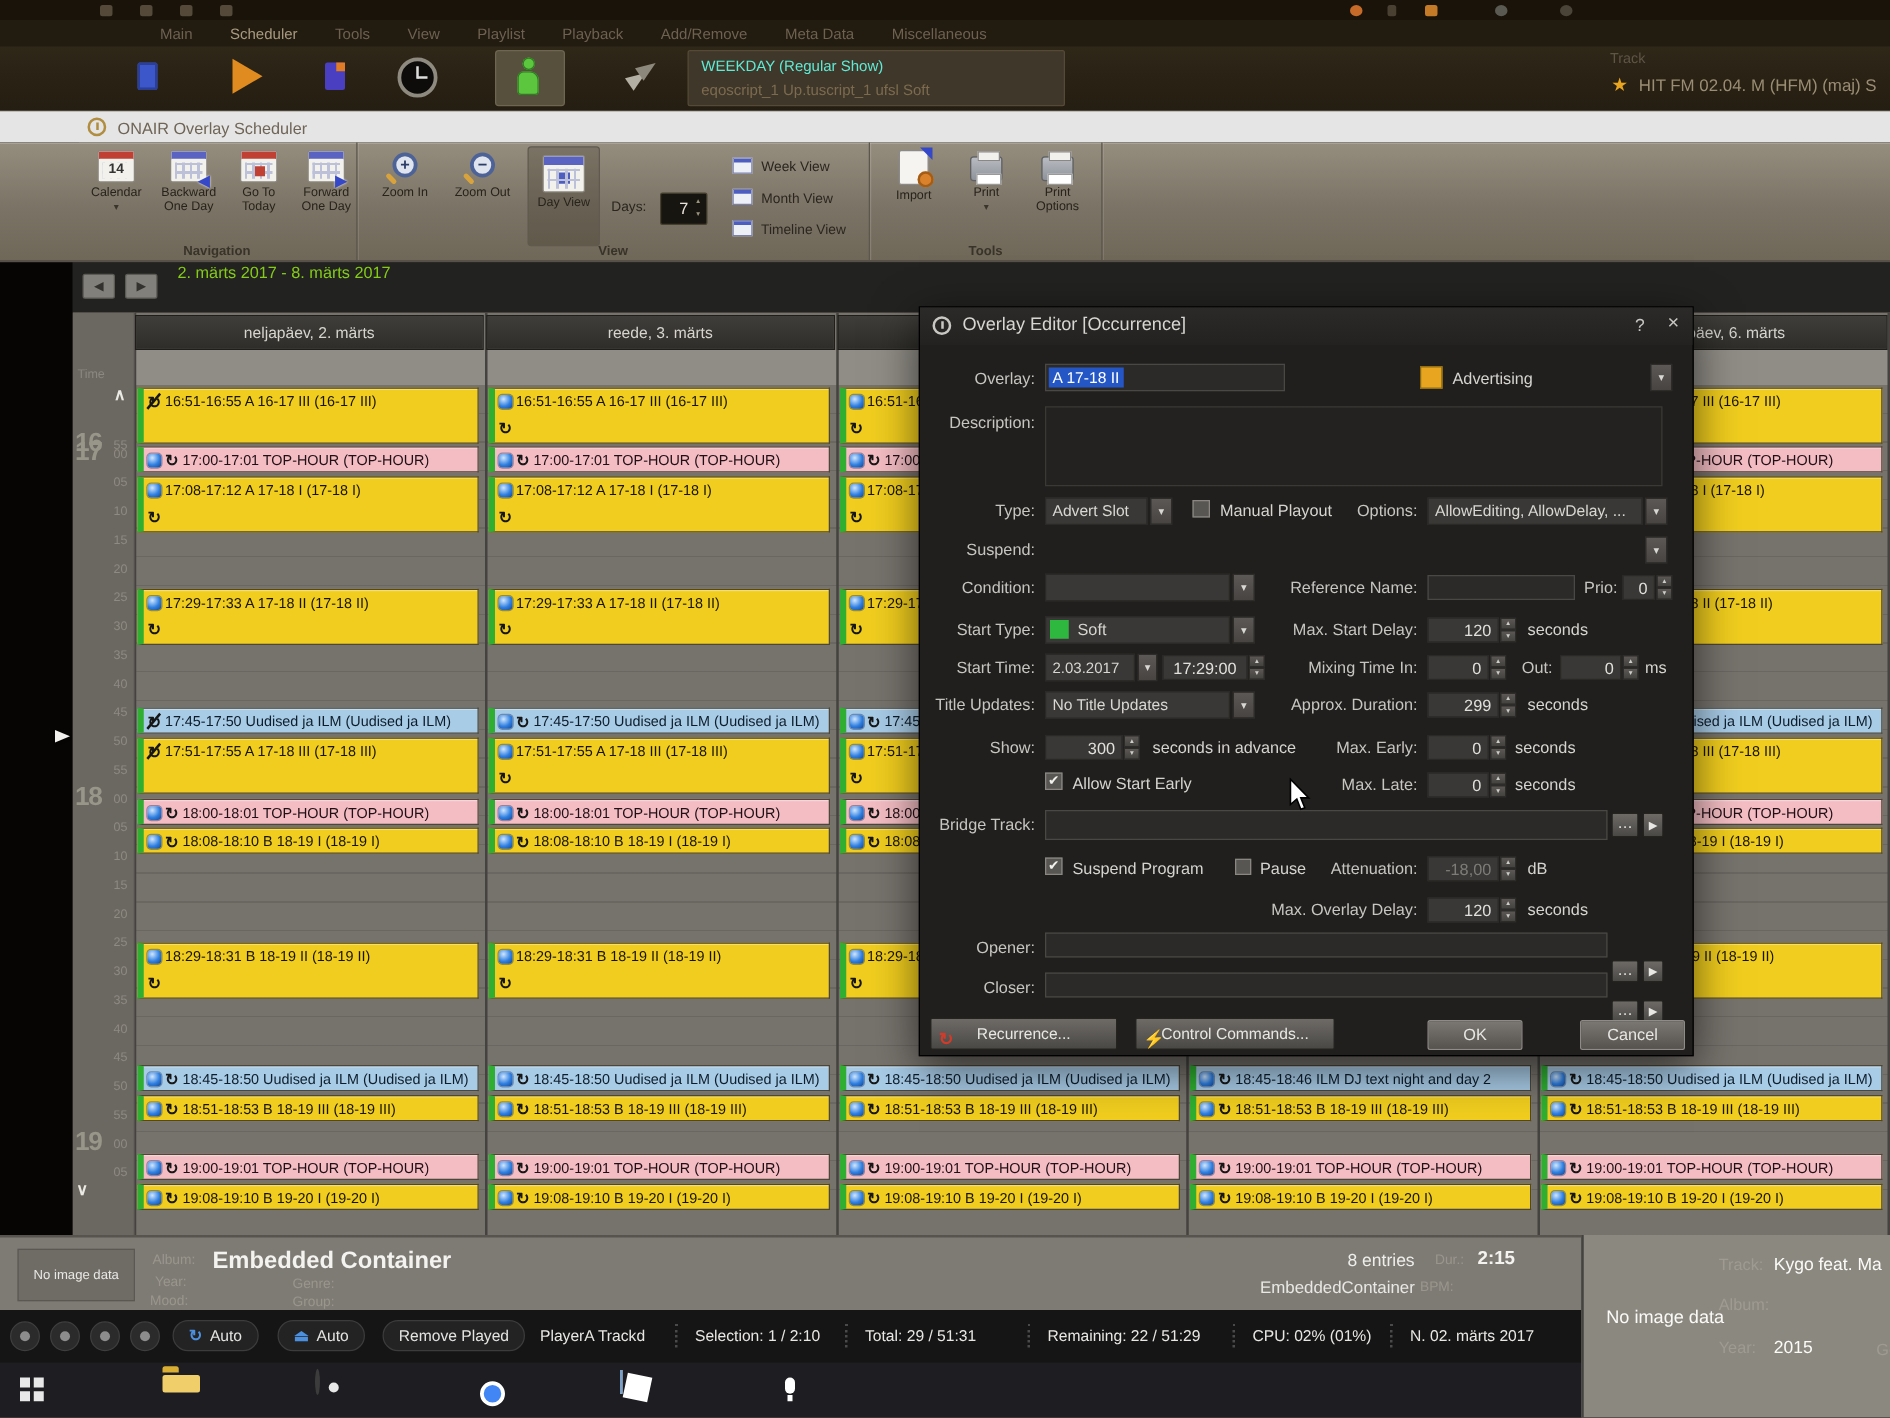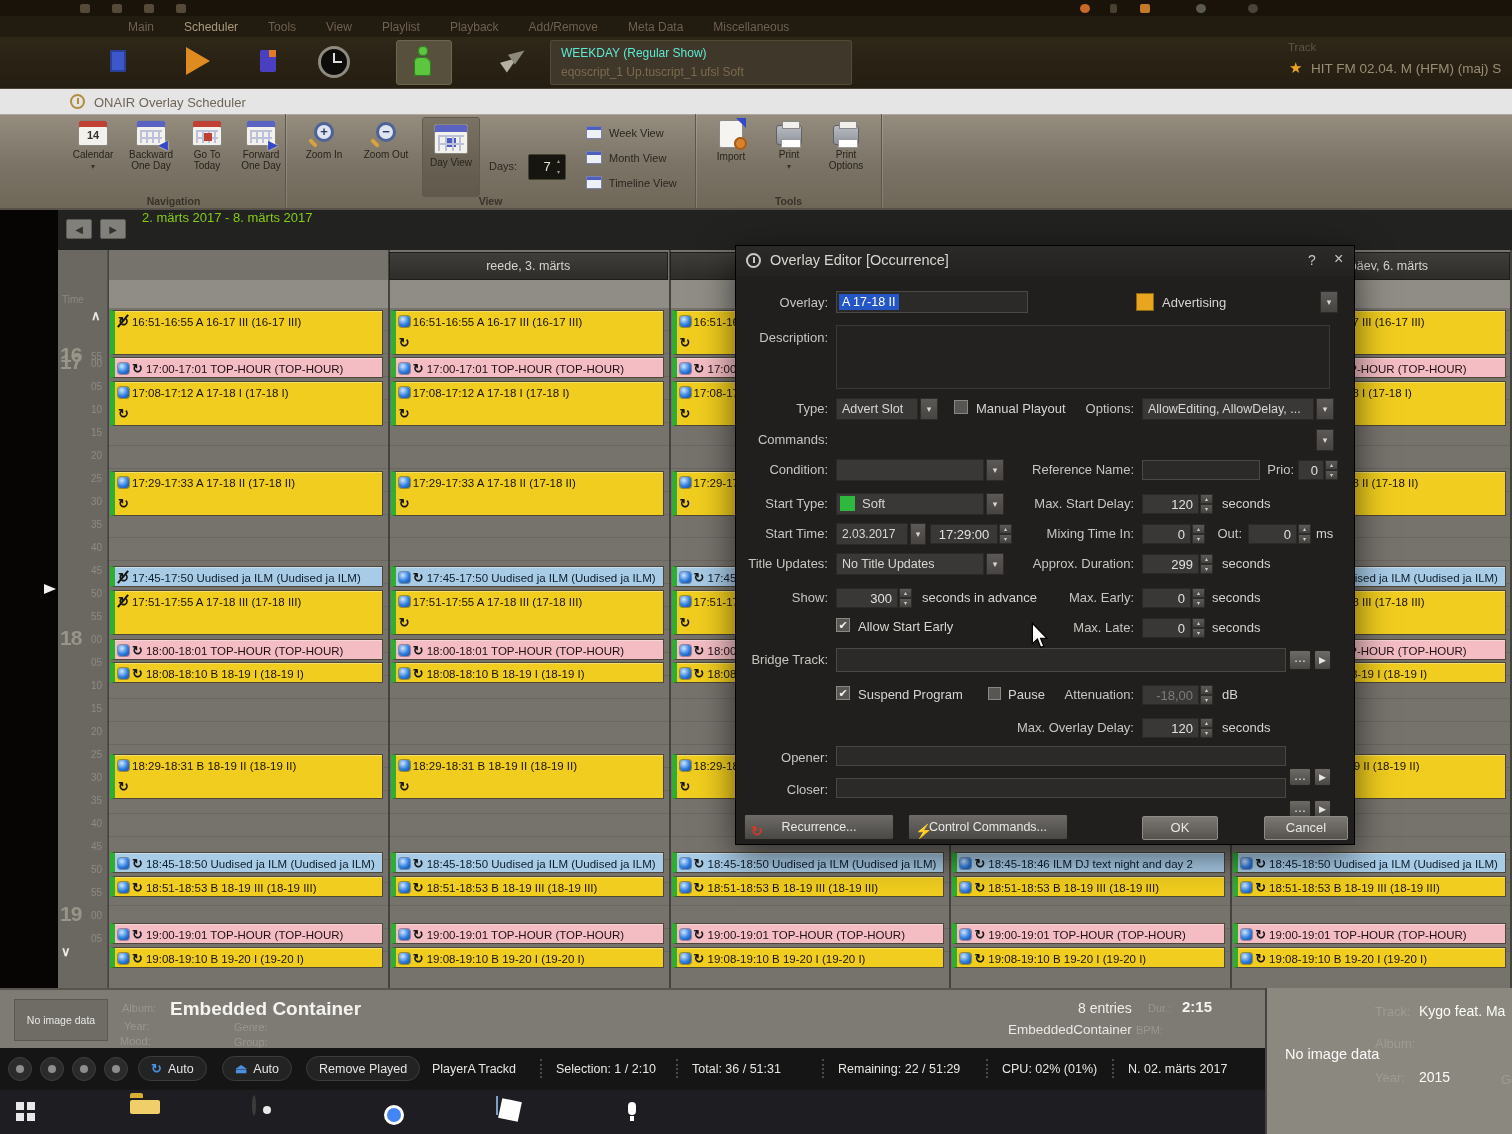--- a/index.html
+++ b/index.html
@@ -381,20 +381,21 @@
           <span class="tmin">55</span>
         </div>
         <div class="tslot" style="top: 655px;">
           <span class="thour">19</span>
           <span class="tmin">00</span>
         </div>
         <div class="tslot" style="top: 678px;">
           <span class="tmin">05</span>
         </div>
       </div>
+  <div class="colhead" style="left: 50px; width: 278.8px;">neljapäev, 2. märts</div>
       <div class="coldiv" style="left: 49px;"></div>
       <div class="entry e-ad" style="left: 52px; top: 60px; width: 272.8px; height: 45px;">
         <div class="el1">
           <span class="loopico noloop">↻</span>
           <span class="etxt">16:51-16:55 A 16-17 III (16-17 III)</span>
         </div>
         <div class="el2"></div>
       </div>
       <div class="entry e-top" style="left: 52px; top: 107px; width: 272.8px; height: 21px;">
         <div class="el1">
@@ -923,21 +924,21 @@
 
     <div class="lbl" style="left:0;top:155px;width:92px">Type:</div>
     <div class="sel" style="left:100px;top:152px;width:82px;height:22px">Advert Slot</div>
     <div class="ddb" style="left:184px;top:152px;width:18px;height:22px">▾</div>
     <div class="chk" style="left:218px;top:154px"></div>
     <div class="vtxt" style="left:240px;top:155px">Manual Playout</div>
     <div class="lbl" style="left:300px;top:155px;width:98px">Options:</div>
     <div class="sel" style="left:406px;top:152px;width:172px;height:22px">AllowEditing, AllowDelay, ...</div>
     <div class="ddb" style="left:580px;top:152px;width:18px;height:22px">▾</div>
 
-    <div class="lbl" style="left:0;top:186px;width:92px">Commands:</div>
+    <div class="lbl" style="left:0;top:186px;width:92px">Suspend:</div>
     <div class="ddb" style="left:580px;top:183px;width:18px;height:22px">▾</div>
 
     <div class="lbl" style="left:0;top:216px;width:92px">Condition:</div>
     <div class="sel" style="left:100px;top:213px;width:148px;height:22px"></div>
     <div class="ddb" style="left:250px;top:213px;width:18px;height:22px">▾</div>
     <div class="lbl" style="left:284px;top:216px;width:114px">Reference Name:</div>
     <div class="inp" style="left:406px;top:214px;width:118px;height:20px"></div>
     <div class="lbl" style="left:528px;top:216px;width:30px">Prio:</div>
     <div class="valbox" style="left:562px;top:214px;width:26px;height:20px">0</div>
     <div class="spn" style="left:589px;top:214px;height:20px">
@@ -1091,21 +1092,21 @@
       <span class="bico">⏏</span>
       <span>Auto</span>
     </div>
     <div class="pill" style="left:306px">
       <span>Remove Played</span>
     </div>
     <span class="pbtext" style="left:432px">PlayerA Trackd</span>
     <span class="pbsep" style="left:540px"></span>
     <span class="pbtext" style="left:556px">Selection: 1 / 2:10</span>
     <span class="pbsep" style="left:676px"></span>
-    <span class="pbtext" style="left:692px">Total: 36 / 51:31</span>
+    <span class="pbtext" style="left:692px">Total: 29 / 51:31</span>
     <span class="pbsep" style="left:822px"></span>
     <span class="pbtext" style="left:838px">Remaining: 22 / 51:29</span>
     <span class="pbsep" style="left:986px"></span>
     <span class="pbtext" style="left:1002px">CPU: 02% (01%)</span>
     <span class="pbsep" style="left:1112px"></span>
     <span class="pbtext" style="left:1128px">N. 02. märts 2017</span>
   </div>
 
   <div id="taskbar">
     <span class="tbico tb-start" style="left:16px;top:12px"></span>

